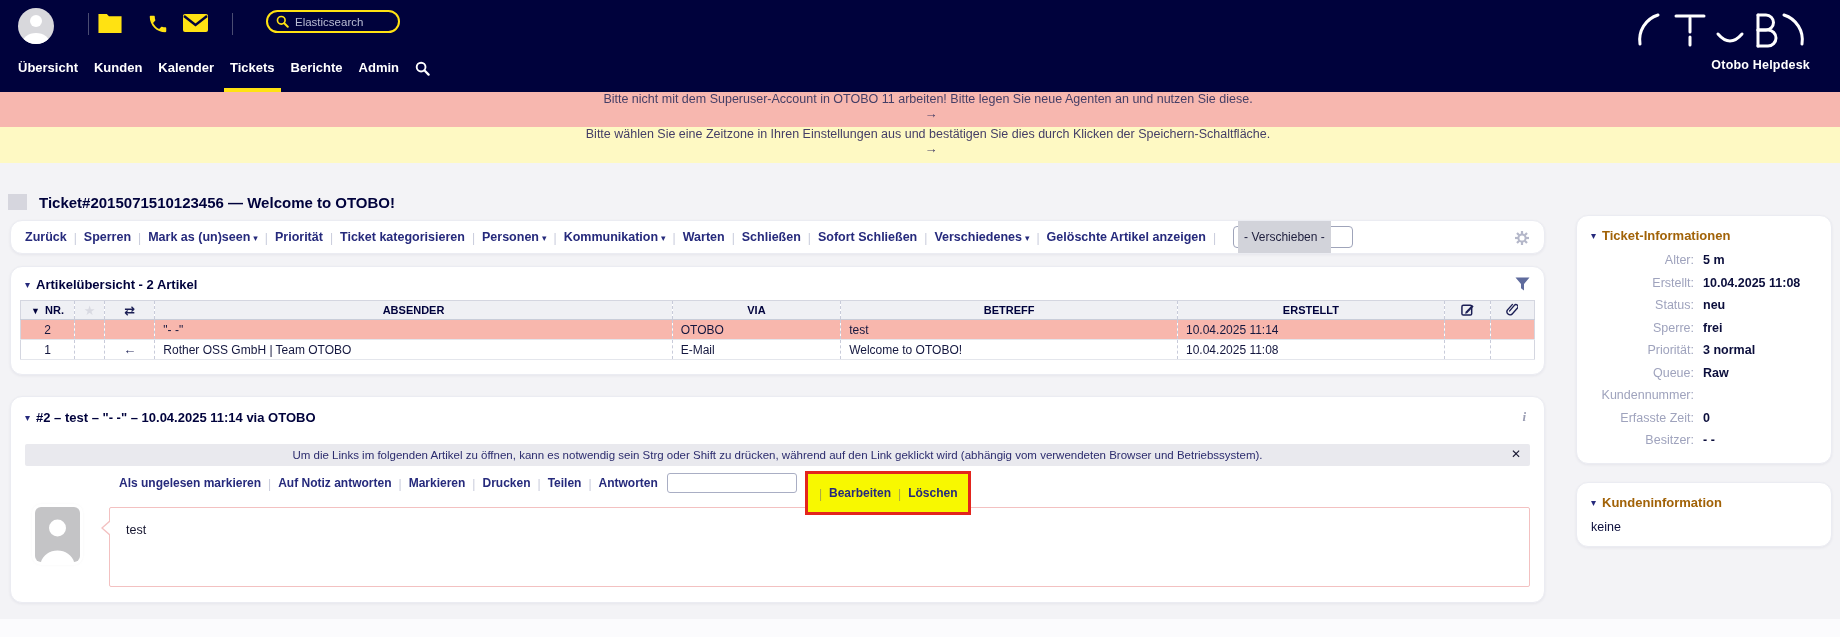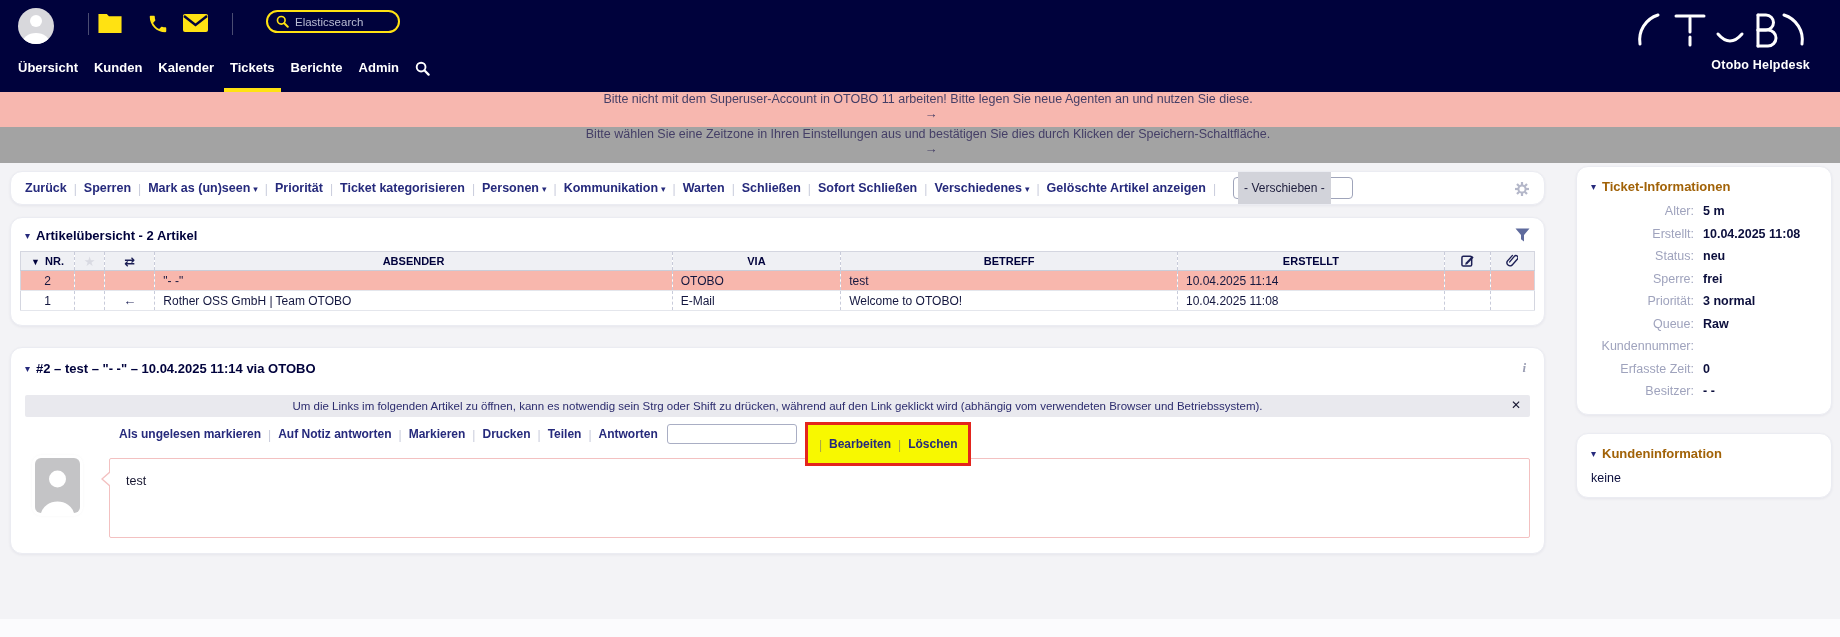--- a/index.html
+++ b/index.html
@@ -19,21 +19,21 @@
   .logo-area { position:absolute; right:30px; top:8px; text-align:right; }
   .brand { color:#ffffff; font-size:12.5px; font-weight:bold; margin-top:4px; letter-spacing:.2px; }
   .hdr-nav { display:flex; align-items:stretch; height:44px; padding-left:12px; gap:4px; }
   .nav-item { color:#ffffff; font-size:13px; font-weight:bold; line-height:40px; padding:0 6px; cursor:pointer; border-bottom:4px solid transparent; }
   .nav-item.active { border-bottom-color:#ffe212; }
   .nav-search { display:flex; align-items:center; padding:0 6px; cursor:pointer; margin-top:-4px; }
 
   
   .notif { width:100%; display:flex; align-items:center; padding-left:16px; font-size:12.5px; color:#443e66;flex-direction:column; }
   .notif.error { height:35px; background:#f7b7af; }
-  .notif.notice { height:36px; background:#a3a3a3; }
+  .notif.notice { height:36px; background:#fef9c3; }
   .notif .arr { margin-left:6px; font-size:13px; }
 
   
   .content { position:relative; padding:0 8px 0 10px; }
   .title-row { display:flex; align-items:center; gap:12px; margin:29px 0 0 0; height:20px; }
   .prio-flag { width:19px; height:16px; background:#d6d6de; margin-left:-2px; }
   .page-title { font-size:15px; font-weight:bold; color:#00023c; }
   .cols { display:flex; margin-top:8px; align-items:flex-start; }
   .left-col { width:1535px; }
   .right-col { width:256px; margin-left:31px; margin-top:-5px; }
@@ -172,20 +172,24 @@
     <span>Bitte nicht mit dem Superuser-Account in OTOBO 11 arbeiten! Bitte legen Sie neue Agenten an und nutzen Sie diese.</span>
     <span class="arr">→</span>
   </div>
   <div class="notif notice">
     <span>Bitte wählen Sie eine Zeitzone in Ihren Einstellungen aus und bestätigen Sie dies durch Klicken der Speichern-Schaltfläche.</span>
     <span class="arr">→</span>
   </div>
 
   <div class="content">
 
+    <div class="title-row">
+      <span class="prio-flag"></span>
+      <span class="page-title">Ticket#2015071510123456 — Welcome to OTOBO!</span>
+    </div>
 
     <div class="cols">
       <div class="left-col">
 
         <div class="widget toolbar">
           <span class="tlink">Zurück</span>
             <span class="sep"></span>
           <span class="tlink">Sperren</span>
             <span class="sep"></span>
           <span class="tlink"><span>Mark as (un)seen</span><span class="caret">▾</span></span>

